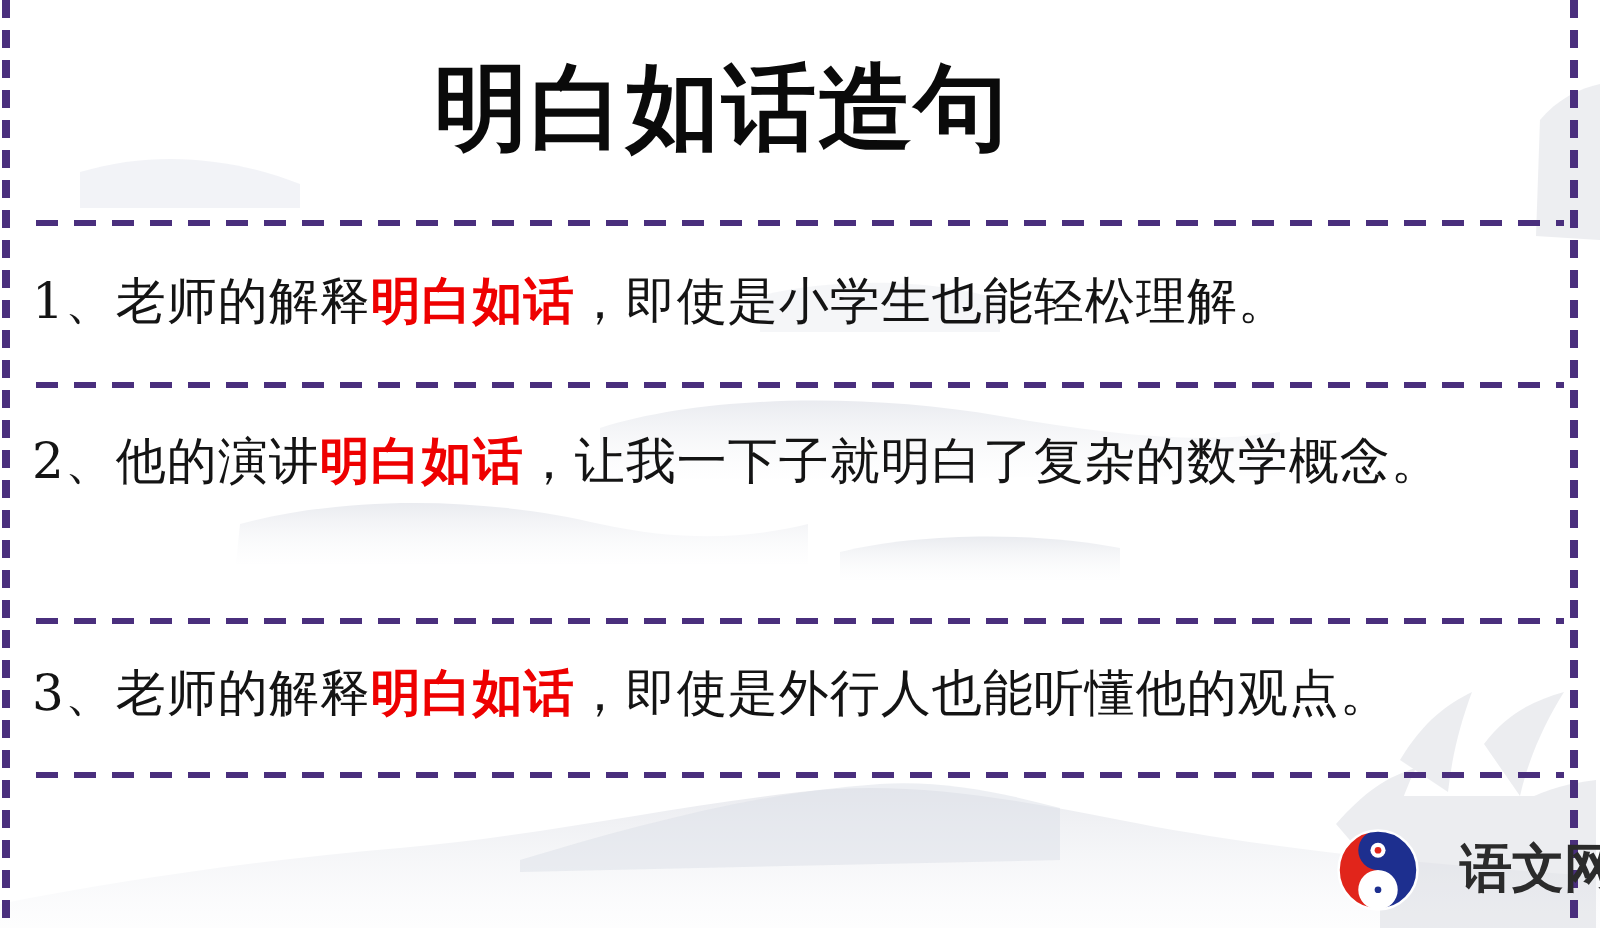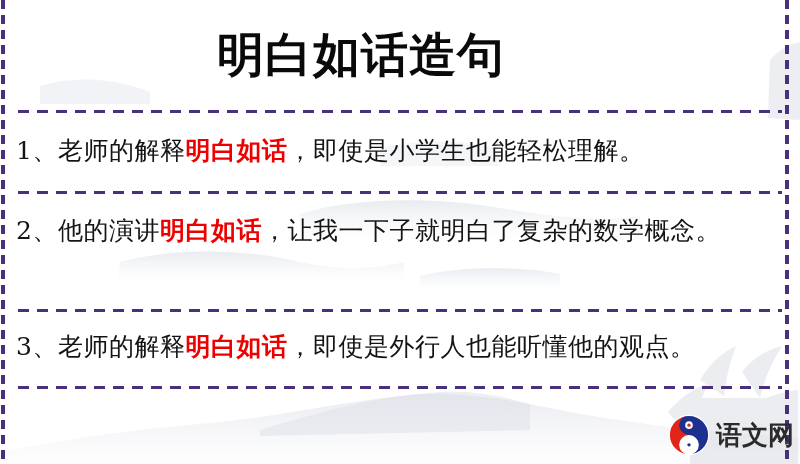--- a/index.html
+++ b/index.html
@@ -104,21 +104,21 @@
   
   #logo {
     position: absolute;
     left: 668px;
     top: 412px;
     width: 120px;
     height: 46px;
     z-index: 4;
     display: flex;
     align-items: center;
-    gap: 6px;
+    gap: 20px;
   }
   #logo-mark {
     width: 42px;
     height: 42px;
     flex: 0 0 42px;
   }
   #logo-text {
     font-family: "DejaVu Sans", "Liberation Sans", sans-serif;
     font-size: 26px;
     font-weight: 700;

